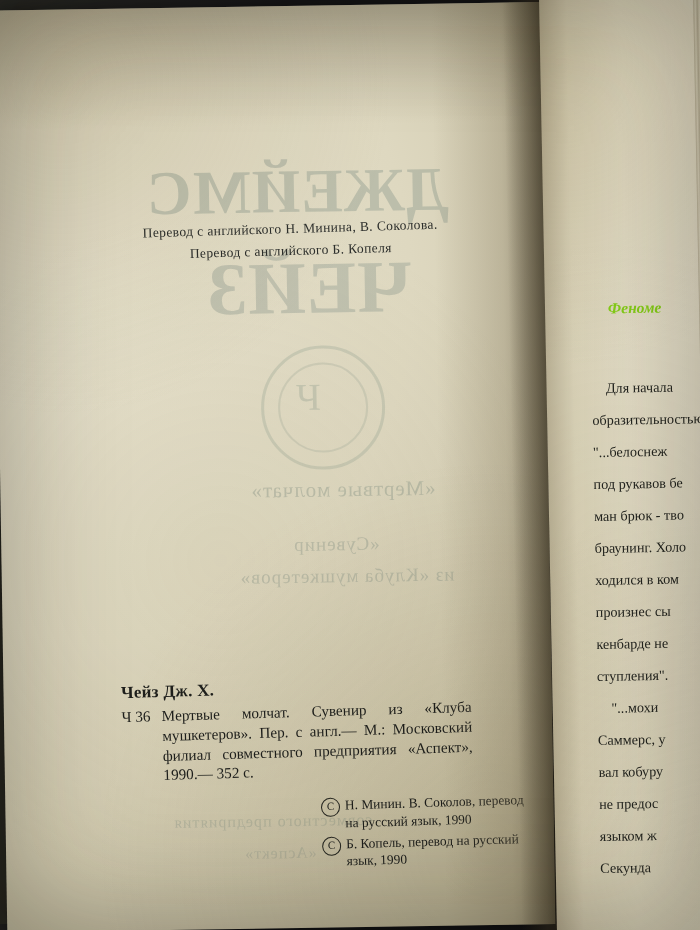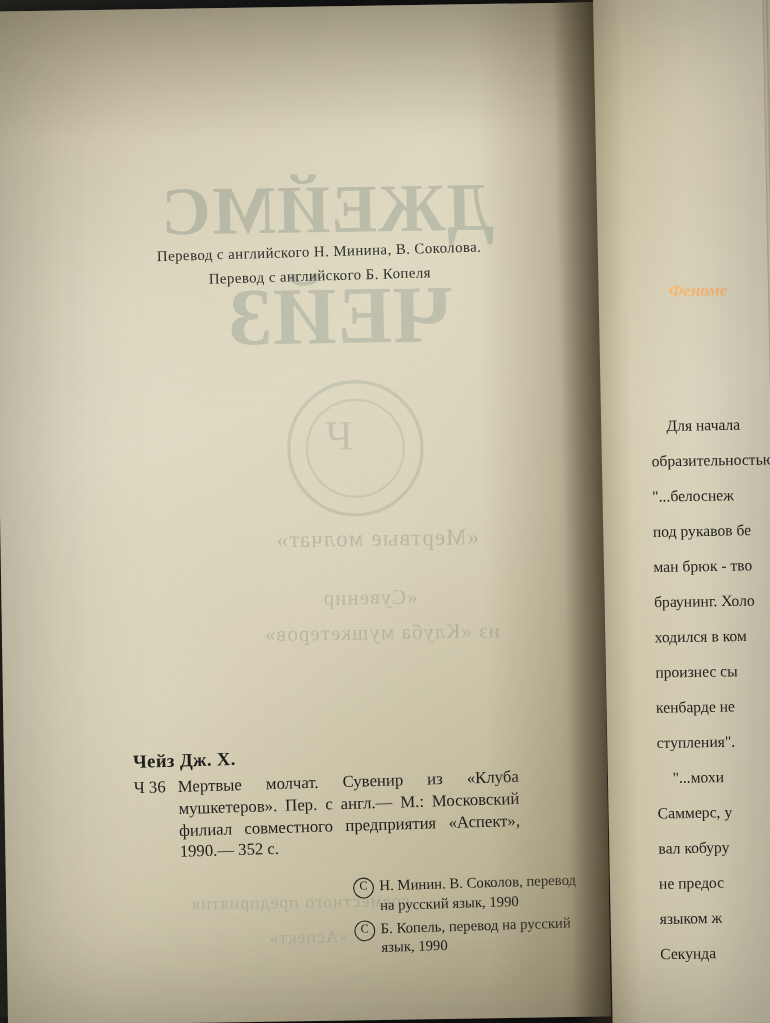--- a/index.html
+++ b/index.html
@@ -280,24 +280,25 @@
     line-height: 15px;
     text-align: center;
     margin-right: 5px;
     margin-top: 1px;
   }
   .ctext { flex: 1 1 auto; }
 
   
   .rp {
     position: absolute;
-    color: #fdba74;
+    color: #84cc16;
     transform: rotate(-1.0deg);
     white-space: nowrap;
     font-size: 14.4px;
+    margin-top: 43px;
   }
   .rp-head {
     left: 616px;
     top: 262px;
     font-style: italic;
     font-weight: bold;
     font-size: 15.5px;
   }
   .rp-col {
     position: absolute;

